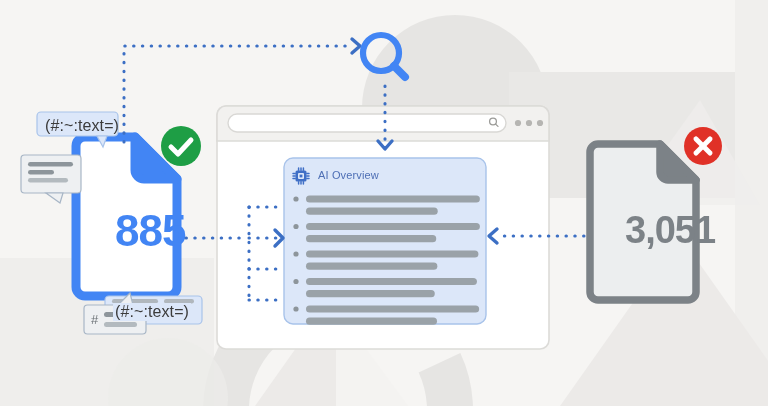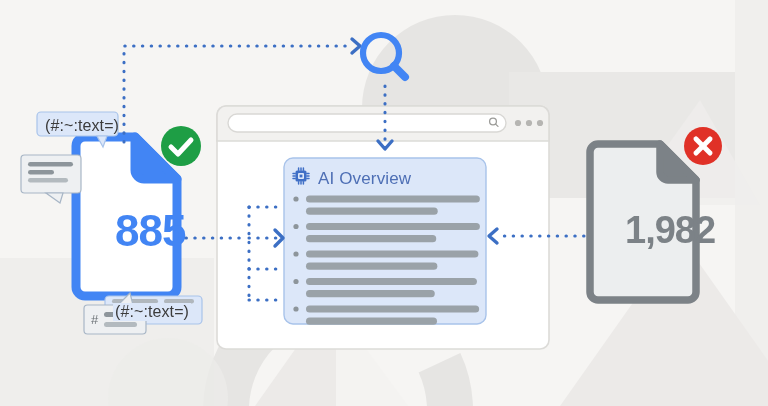--- a/index.html
+++ b/index.html
@@ -22,21 +22,21 @@
   
   .bignum{
     font-weight:700;letter-spacing:-1px;
     font-family:"Liberation Sans","DejaVu Sans",sans-serif;
     margin-left:24px;
   }
   .num-blue{font-size:44px;color:#4285f4;}
   .num-gray{font-size:38px;color:#7c8287;}
   
   .ai-label{
-    font-size:17px;color:#4e6fb5;letter-spacing:.15px;
+    font-size:11px;color:#4e6fb5;letter-spacing:.15px;
     font-family:"Liberation Sans","DejaVu Sans",sans-serif;
     white-space:nowrap;
     text-align:right;
   }
 </style>
 </head>
 <body>
 
 <div id="stage">
 
@@ -139,21 +139,21 @@
 
   <svg class="layer" width="768" height="406" viewBox="0 0 768 406">
     <circle cx="181" cy="146" r="20" fill="#1e9e45"></circle>
     <path d="M171 147 l7 7 l13 -14" fill="none" stroke="#ffffff" stroke-width="5" stroke-linecap="round" stroke-linejoin="round"></path>
   </svg>
 
   <svg class="layer" width="768" height="406" viewBox="0 0 768 406">
     <path d="M590 152 a8 8 0 0 1 8-8 h62 l36 36 v112 a8 8 0 0 1 -8 8 h-90 a8 8 0 0 1 -8 -8 z" fill="#eceeef" stroke="#7c8287" stroke-width="7.5" stroke-linejoin="round"></path>
     <path d="M660 144 l36 36 h-28 a8 8 0 0 1 -8 -8 z" fill="#7c8287" stroke="#7c8287" stroke-width="7.5" stroke-linejoin="round"></path>
   </svg>
-  <div class="txt bignum num-gray" style="left:601px;top:209px;">1,982</div>
+  <div class="txt bignum num-gray" style="left:601px;top:209px;">3,051</div>
 
   <svg class="layer" width="768" height="406" viewBox="0 0 768 406">
     <circle cx="703" cy="146" r="19" fill="#e03127"></circle>
     <g stroke="#ffffff" stroke-width="5" stroke-linecap="round">
       <line x1="696" y1="139" x2="710" y2="153"></line>
       <line x1="710" y1="139" x2="696" y2="153"></line>
     </g>
   </svg>
 
   <svg class="layer" width="768" height="406" viewBox="0 0 768 406">

